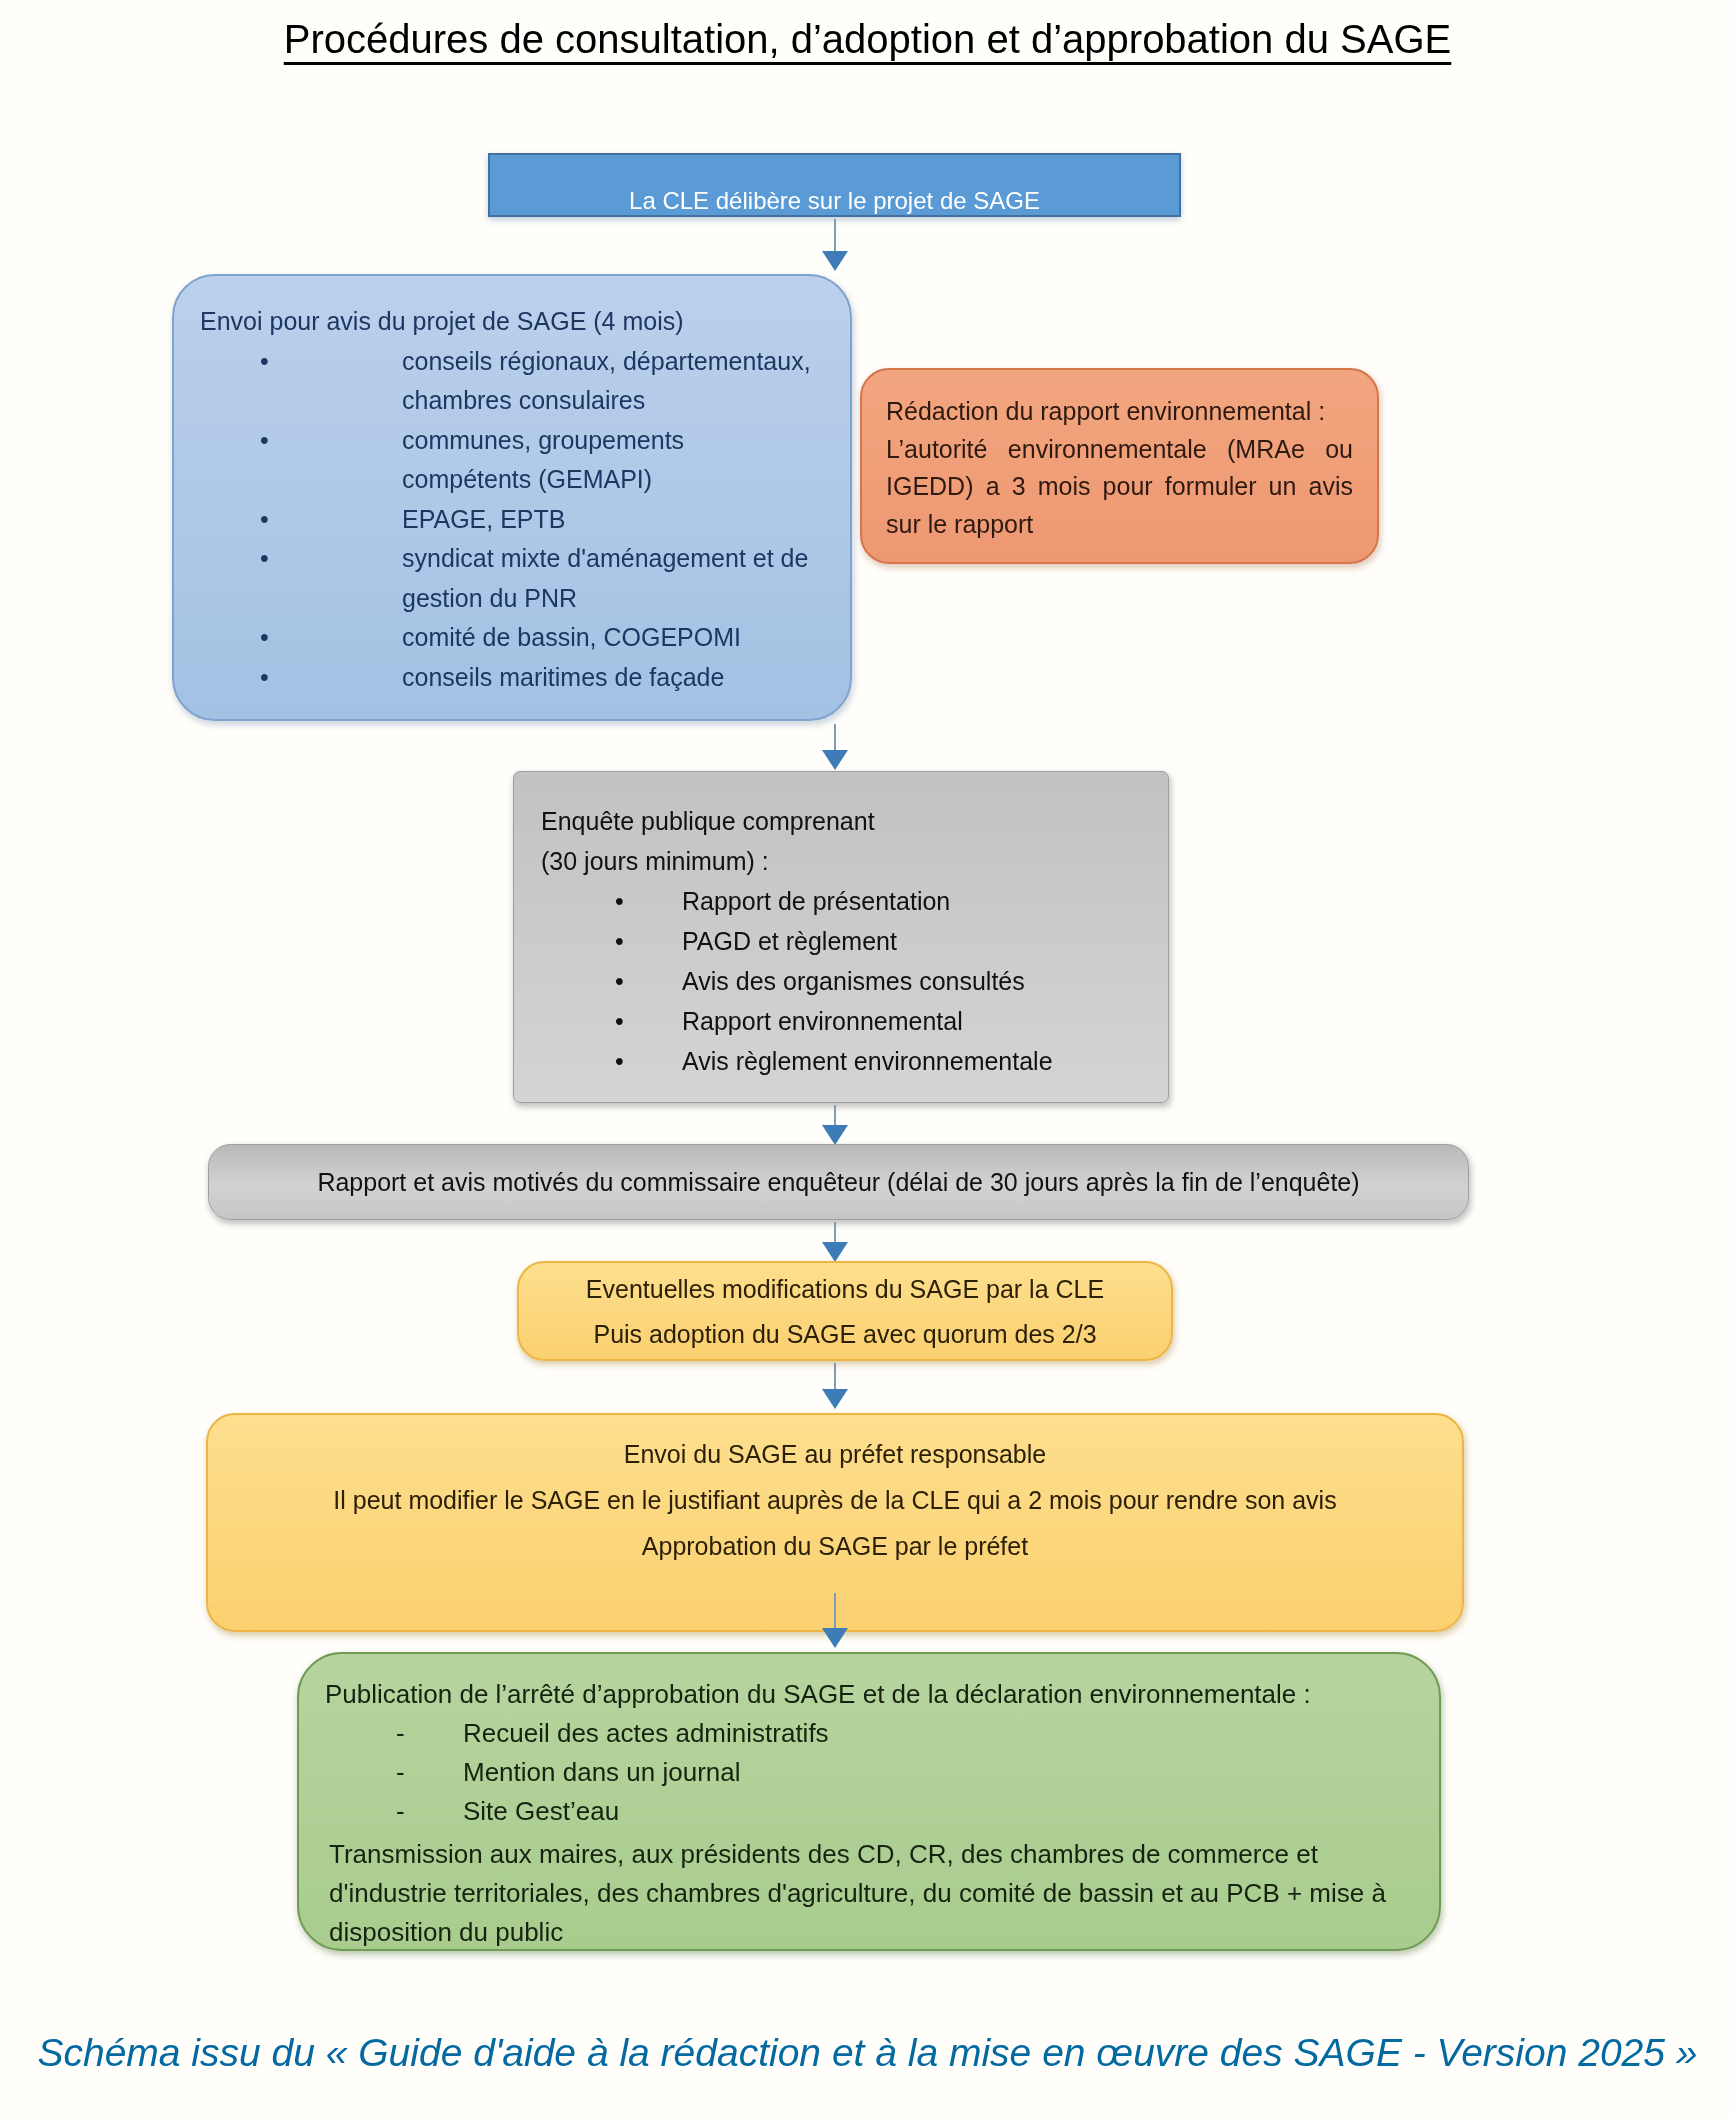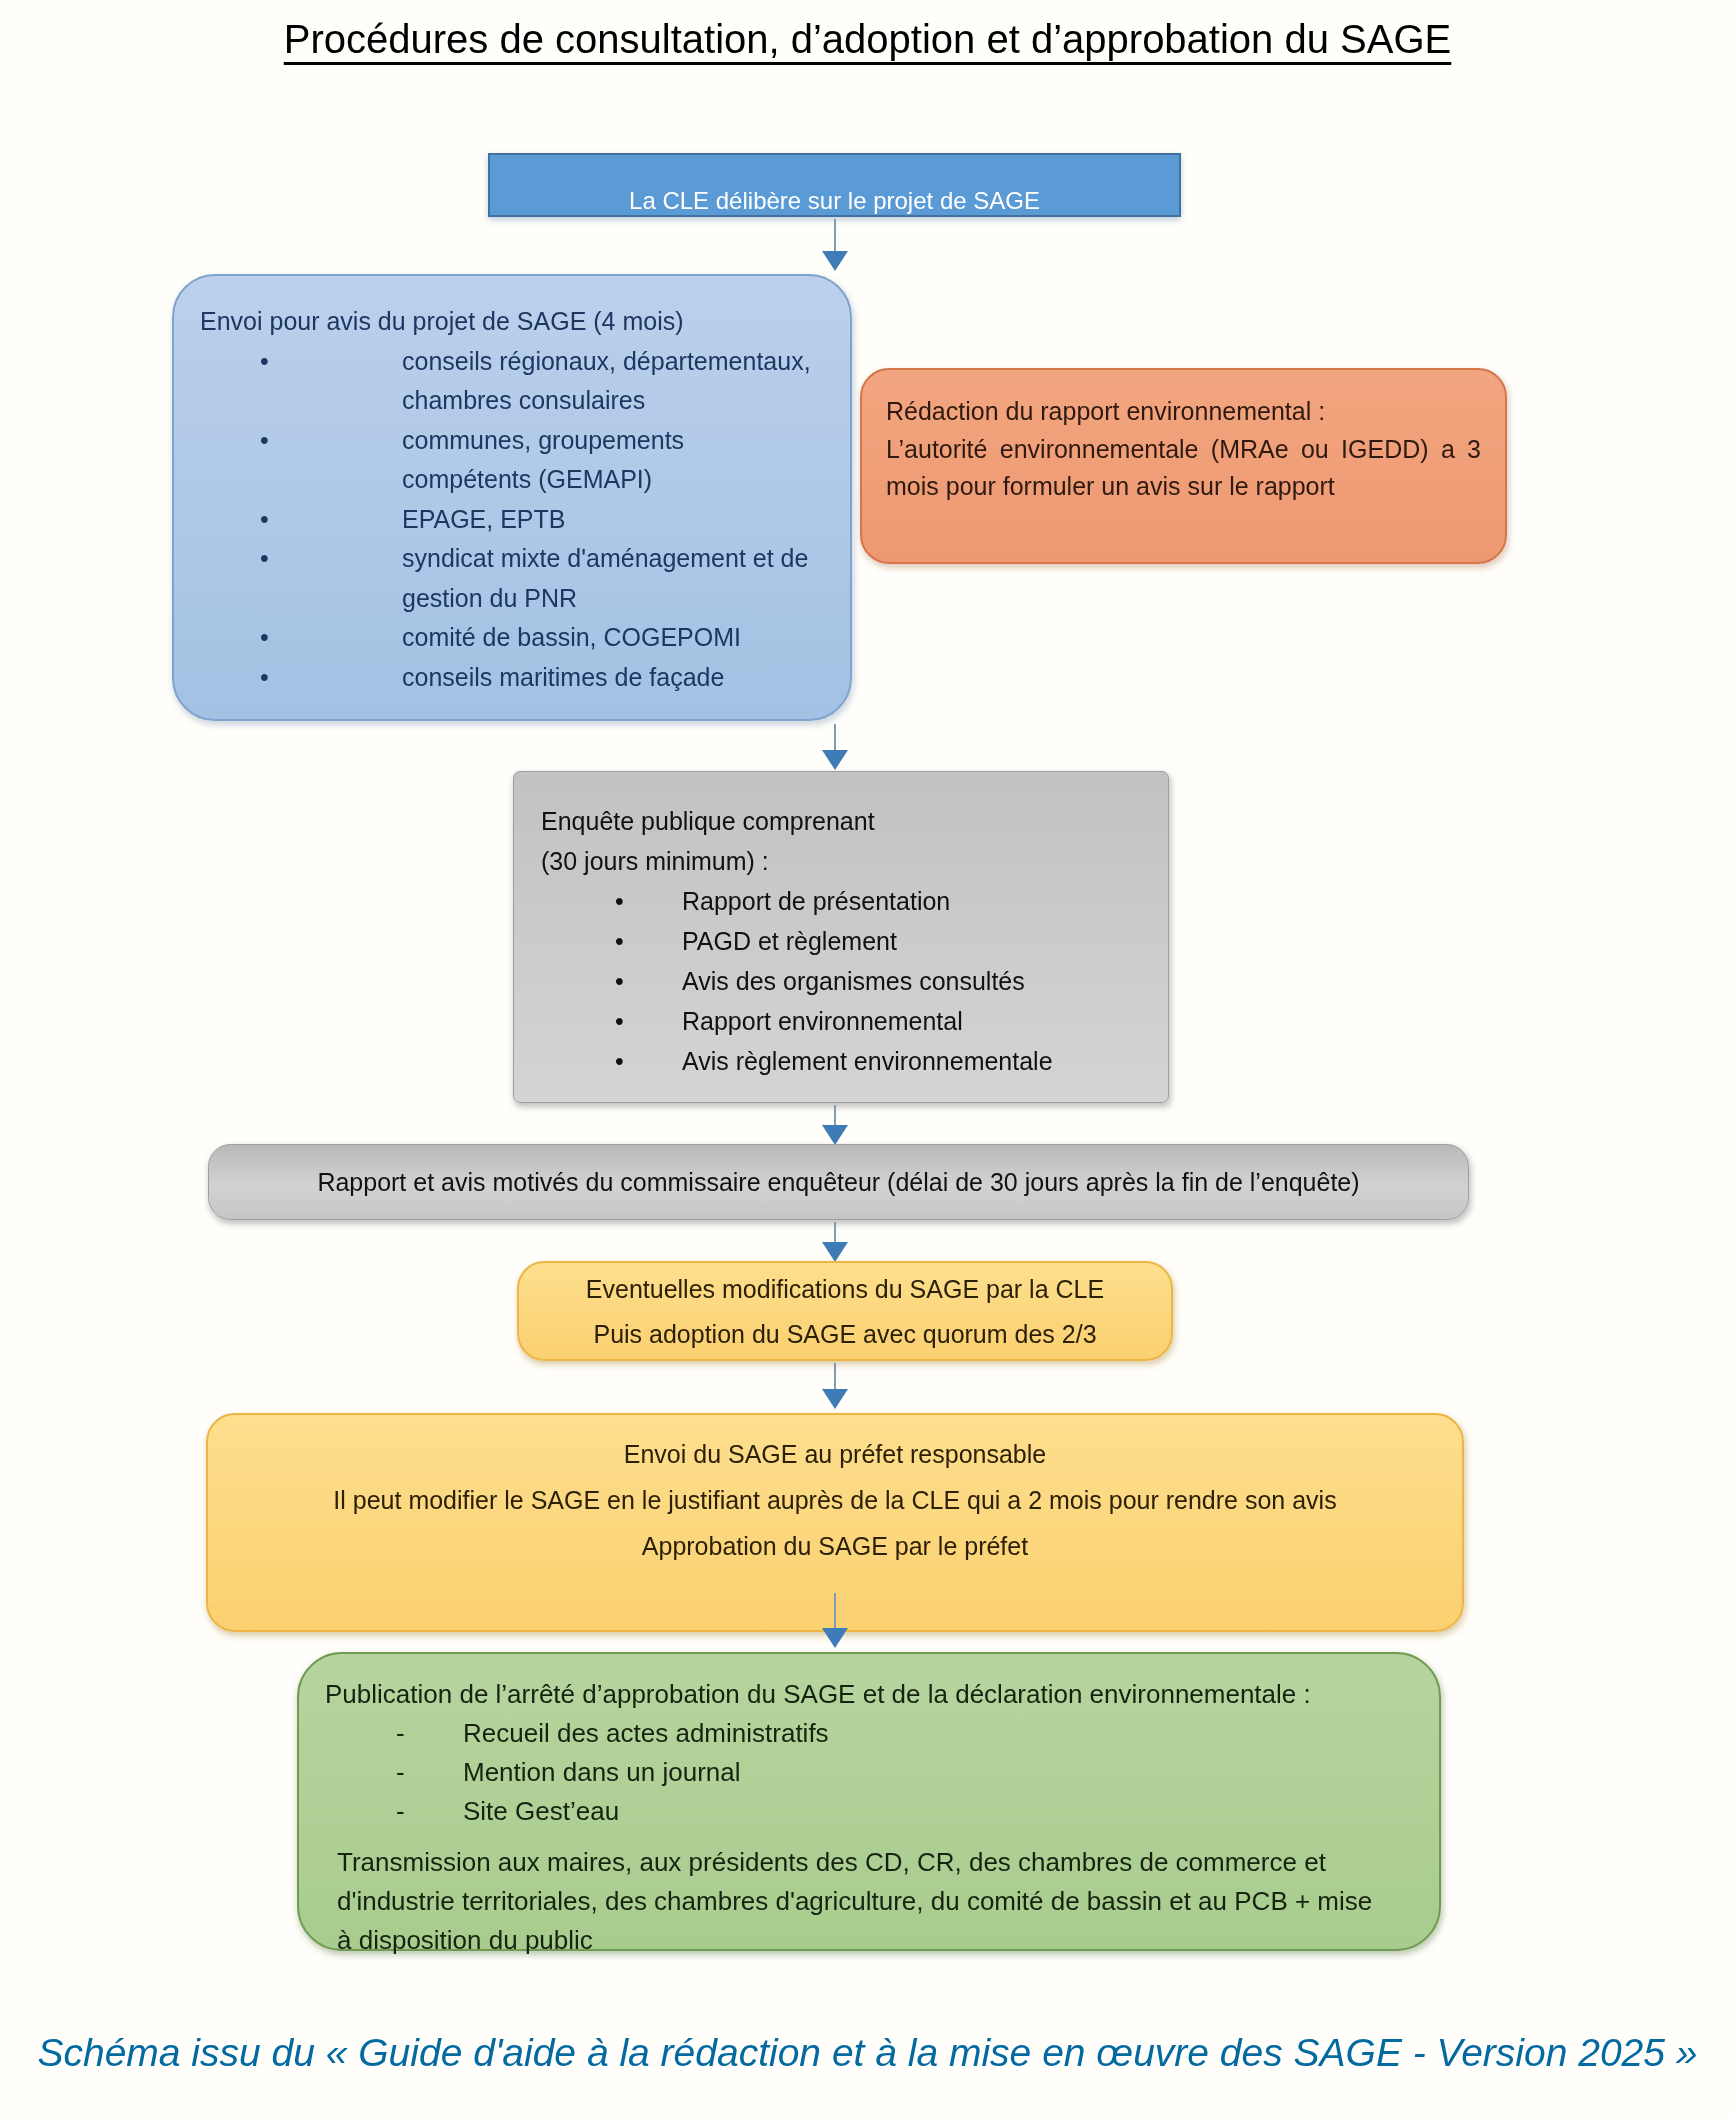--- a/index.html
+++ b/index.html
@@ -29,21 +29,21 @@
     left:172px;top:274px;width:680px;height:447px;border-radius:43px;
     background:linear-gradient(#bbd0ec,#a3c1e3);border:2.6px solid #7fa3cf;
     color:#1c3762;font-size:25px;line-height:1.58;padding:26px 34px 0 26px;
     box-shadow:1.7px 3.4px 6px rgba(110,135,170,.35);
   }
   .bluebox .li{display:flex;}
   .bluebox .bu{flex:none;width:112px;padding-left:60px;}
   .bluebox .tx{width:434px;margin-left:30px;}
   
   .orangebox{
-    left:860px;top:368px;width:647px;height:196px;border-radius:29px;
+    left:860px;top:368px;width:519px;height:196px;border-radius:29px;
     background:linear-gradient(#f2a67f,#ee9872);border:2.6px solid #d5754c;
     color:#2e1a10;font-size:25px;line-height:1.5;padding:23px 24px 0 24px;
     box-shadow:1.7px 3.4px 6px rgba(170,110,80,.35);
   }
   .orangebox .just{text-align:justify;}
   
   .graybox{
     left:513px;top:771px;width:656px;height:332px;border-radius:7px;
     background:linear-gradient(#c2c2c2,#d4d4d4);border:1.7px solid #9e9e9e;
     color:#111;font-size:25px;line-height:1.6;padding:29px 26px 0 27px;
@@ -69,21 +69,21 @@
   .y2{left:206px;top:1413px;width:1258px;height:219px;border-radius:29px;font-size:25px;line-height:1.85;padding-top:15.5px;}
   
   .greenbox{
     left:297px;top:1652px;width:1144px;height:299px;border-radius:45px;
     background:linear-gradient(#b7d49e,#a8cc8e);border:2.6px solid #6f9b53;
     color:#162310;font-size:26px;line-height:1.5;padding:20.6px 34px 0 26px;
     box-shadow:1.7px 3.4px 6px rgba(110,140,90,.45);
   }
   .greenbox .li{display:flex;}
   .greenbox .bu{flex:none;width:67px;padding-left:71px;box-sizing:content-box;}
-  .greenbox .foot{margin:12px;}
+  .greenbox .foot{margin:4px;}
   .caption{
     position:absolute;top:2031px;left:0;width:100%;text-align:center;
     font-style:italic;font-size:39px;color:#0369a1;
   }
 </style>
 </head>
 <body>
 
 <div class="page">
 

